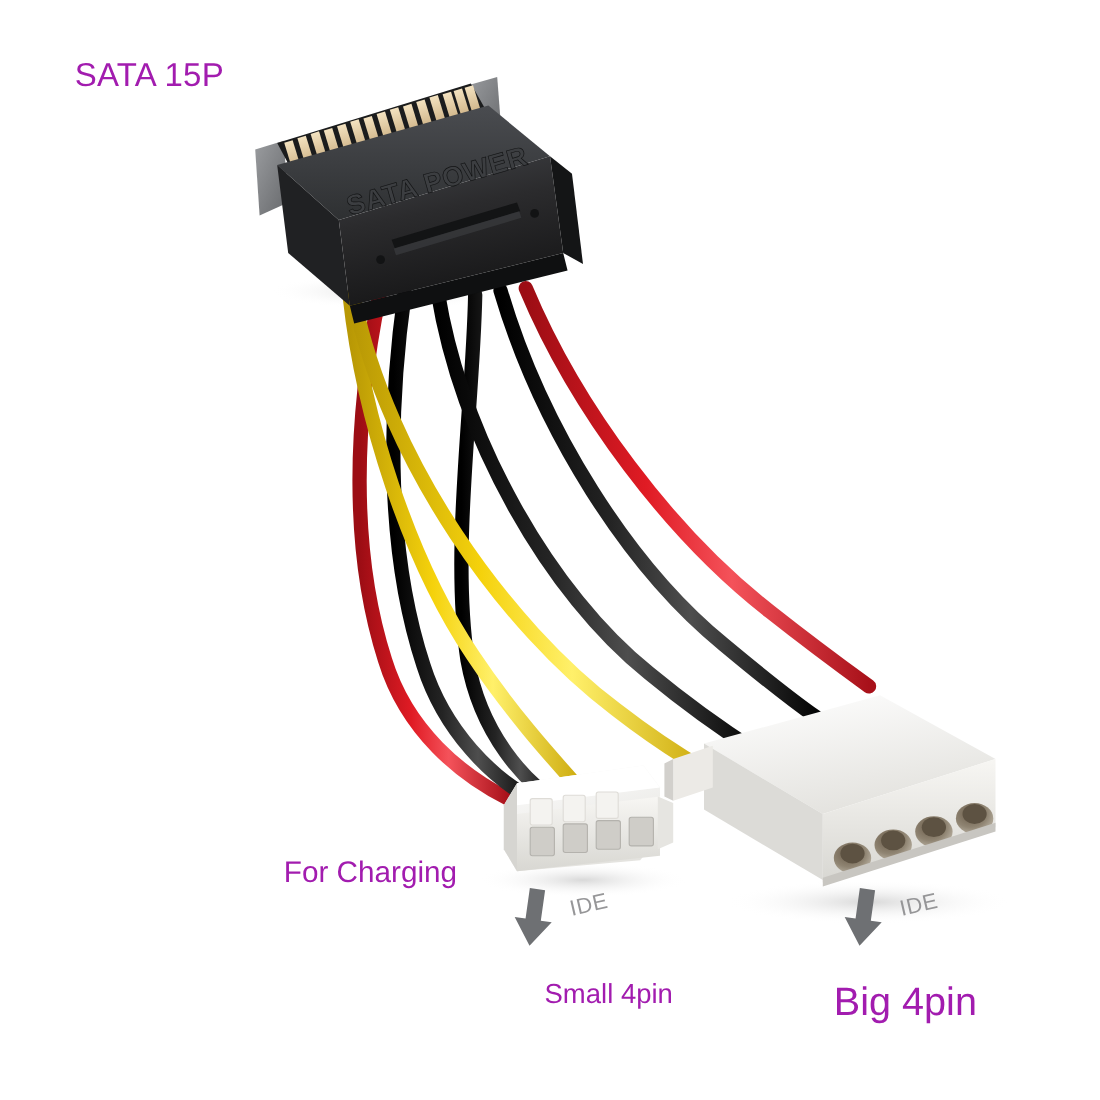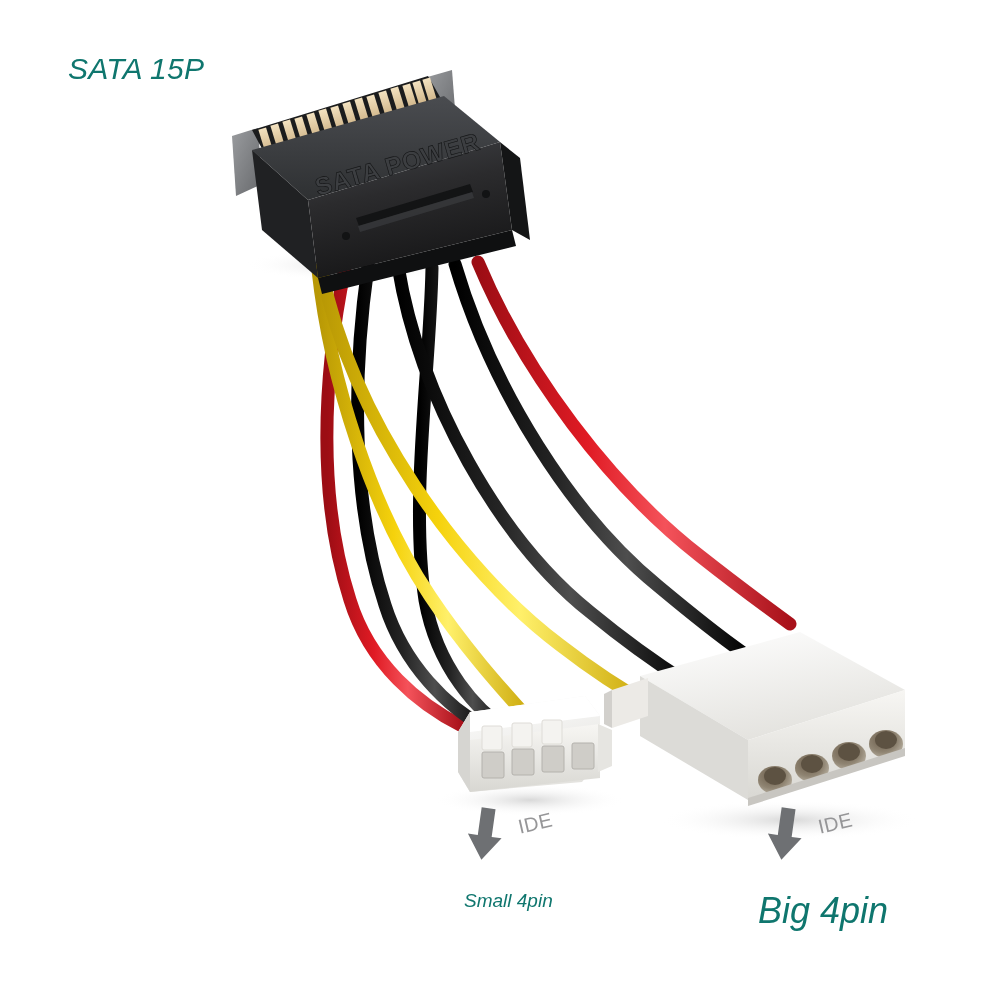--- a/index.html
+++ b/index.html
@@ -4,24 +4,24 @@
 <style>
   html,body{margin:0;padding:0;}
   body{
     width:1000px;height:1000px;
     background:#ffffff;
     font-family:"Liberation Sans", sans-serif;
     overflow:hidden;
     position:relative;
   }
   #stage{position:absolute;inset:0;}
-  .lbl{position:absolute;color:#0f766e;white-space:nowrap;font-style:italic;}
+  .lbl{position:absolute;color:#a21caf;white-space:nowrap;}
   #title-sata15p{left:68px;top:52px;font-size:30px;letter-spacing:.2px;}
   #label-for-charging{left:258px;top:778px;font-size:27px;}
-  #label-small-4pin{left:464px;top:890px;font-size:19px;}
+  #label-small-4pin{left:495px;top:890px;font-size:25px;}
   #label-big-4pin{left:758px;top:890px;font-size:36px;}
   .ide-wm{position:absolute;font-size:20px;color:#8e8e90;
     letter-spacing:.5px;transform:rotate(-13deg);opacity:.92;}
   #ide-wm-small{left:518px;top:812px;}
   #ide-wm-big{left:818px;top:812px;}
   svg{position:absolute;left:0;top:0;width:1000px;height:1000px;}
 </style>
 </head>
 <body>
 
@@ -194,20 +194,21 @@
     </g>
 
     <g fill="#6e7073">
       <path d="M478 808 L492 808 L492 836 L502 836 L485 860 L468 836 L478 836 Z" transform="rotate(8 485 834)"></path>
       <path d="M778 808 L792 808 L792 836 L802 836 L785 860 L768 836 L778 836 Z" transform="rotate(8 785 834)"></path>
     </g>
   </svg>
 
   <div class="lbl" id="title-sata15p">SATA 15P</div>
 
+  <div class="lbl" id="label-for-charging">For Charging</div>
 
   <div class="ide-wm" id="ide-wm-small">IDE</div>
 
   <div class="ide-wm" id="ide-wm-big">IDE</div>
 
   <div class="lbl" id="label-small-4pin">Small 4pin</div>
 
   <div class="lbl" id="label-big-4pin">Big 4pin</div>
 </div>
 

